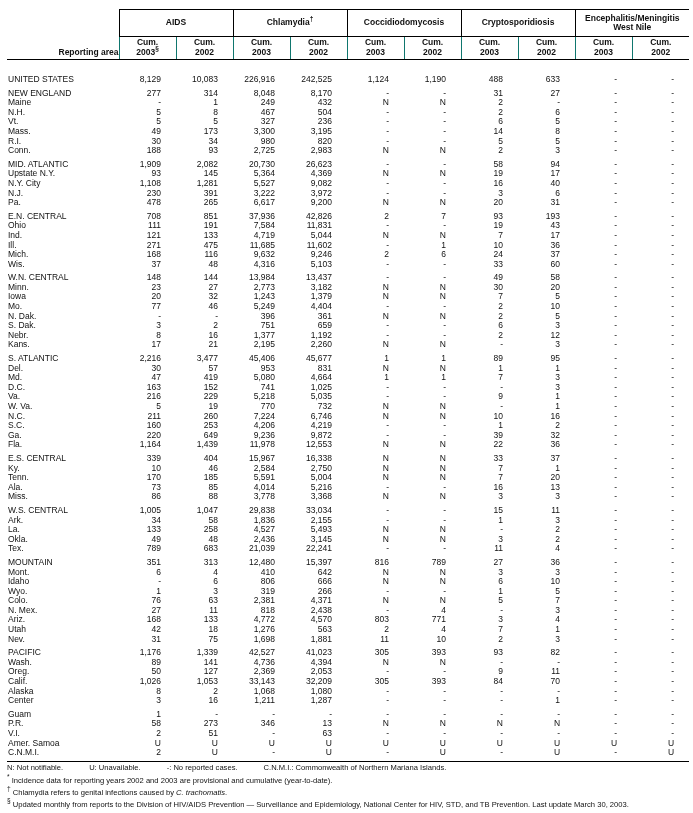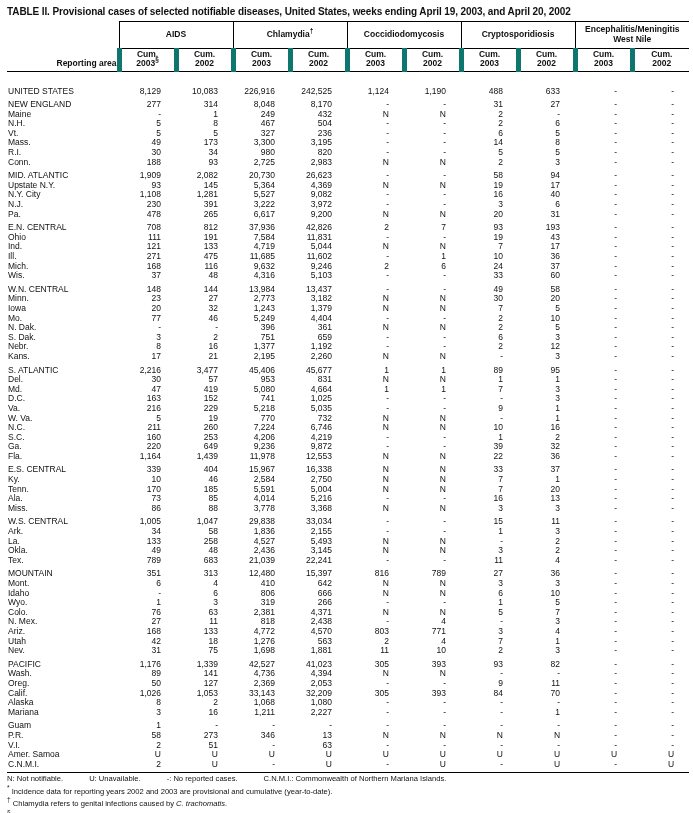--- a/index.html
+++ b/index.html
@@ -12,42 +12,41 @@
   .title { font-size: 10px; font-weight: bold; line-height: 11.5px; letter-spacing: -0.1px; }
   table { border-collapse: collapse; table-layout: fixed; width: 682px; margin-top: 3px; }
   col.c-area { width: 112px; }
   col.c-num { width: 57px; }
   th { font-weight: bold; font-size: 8.5px; line-height: 9.5px; }
   th.grp {
     border-top: 1px solid #000; border-left: 1px solid #000; border-bottom: 1px solid #000;
     text-align: center; vertical-align: middle; padding: 2px 1px; height: 27px;
   }
   th.area-h { text-align: right; vertical-align: bottom; padding: 0 0 2px 1px; }
-  tr.sub-row th { border-left: 5px solid #0f766e; vertical-align: middle; padding: 1px 0 2px 0; }
+  tr.sub-row th { border-left: 1px solid #0f766e; vertical-align: middle; padding: 1px 0 2px 0; }
   th.area-h, tr.sub-row th { border-bottom: 1.5px solid #000; }
   sup { font-size: 6.5px; vertical-align: super; line-height: 0; }
   td { font-size: 8.5px; line-height: 9.6px; white-space: nowrap; }
   td.num { text-align: right; padding-right: 15px; }
   td.area { text-align: left; padding-left: 1px; }
   tr.spacer td { height: 4px; line-height: 4px; }
   tbody tr.first-row td { padding-top: 15px; }
   tbody tr.last-row td { border-bottom: 1px solid #000; padding-bottom: 3px; }
   .footnotes { margin-top: 2px; font-size: 7.6px; line-height: 8.8px; }
   .legend-line span { margin-right: 26px; }
   .legend-line span:last-child { margin-right: 10px; }
   .fn { padding-left: 7px; text-indent: -7px; }
   .fn .marker { font-size: 6.5px; vertical-align: super; }
   .fn .it { font-style: italic; }
   .fn-wide { max-width: 682px; }
 </style>
 </head>
 <body>
 
 <div class="title">
-  <div>TABLE II. Provisional cases of selected notifiable diseases, United States, weeks ending April 19, 2003, and April 20, 2002</div>
 </div>
 
 <table>
   <colgroup>
     <col class="c-area">
     <col class="c-num">
       <col class="c-num">
       <col class="c-num">
       <col class="c-num">
       <col class="c-num">
@@ -284,21 +283,21 @@
         <td class="num">31</td>
         <td class="num">-</td>
         <td class="num">-</td>
       </tr>
       <tr class="spacer">
         <td colspan="11"></td>
       </tr>
       <tr>
         <td class="area">E.N. CENTRAL</td>
         <td class="num">708</td>
-        <td class="num">812</td>
+        <td class="num">851</td>
         <td class="num">37,936</td>
         <td class="num">42,826</td>
         <td class="num">2</td>
         <td class="num">7</td>
         <td class="num">93</td>
         <td class="num">193</td>
         <td class="num">-</td>
         <td class="num">-</td>
       </tr>
       <tr>
@@ -924,25 +923,25 @@
         <td class="num">1,068</td>
         <td class="num">1,080</td>
         <td class="num">-</td>
         <td class="num">-</td>
         <td class="num">-</td>
         <td class="num">-</td>
         <td class="num">-</td>
         <td class="num">-</td>
       </tr>
       <tr>
-        <td class="area">Mariana</td>
+        <td class="area">Center</td>
         <td class="num">3</td>
         <td class="num">16</td>
         <td class="num">1,211</td>
-        <td class="num">2,227</td>
+        <td class="num">1,287</td>
         <td class="num">-</td>
         <td class="num">-</td>
         <td class="num">-</td>
         <td class="num">1</td>
         <td class="num">-</td>
         <td class="num">-</td>
       </tr>
       <tr class="spacer">
         <td colspan="11"></td>
       </tr>

